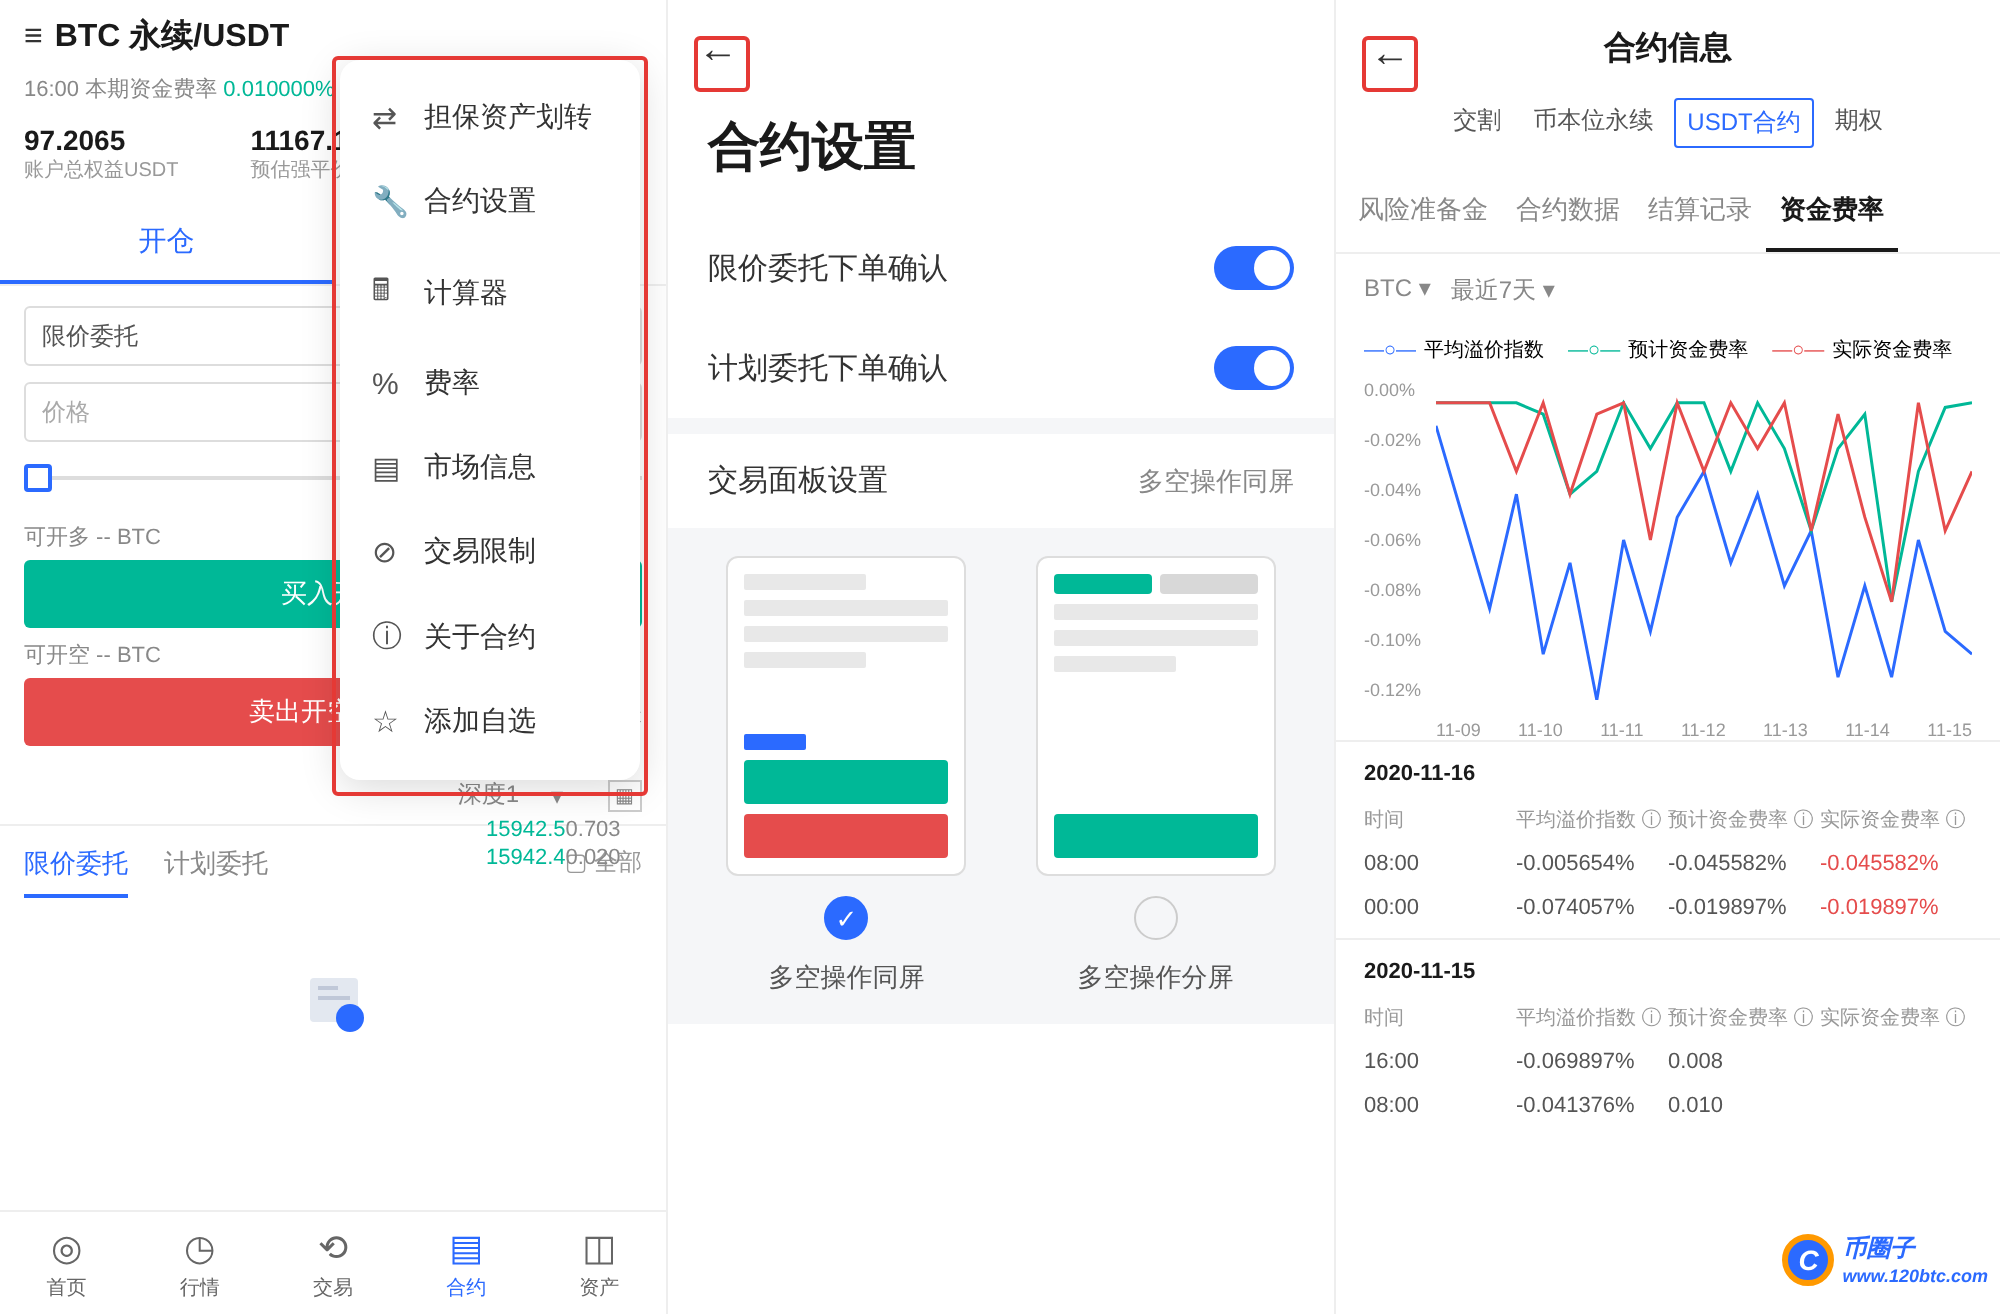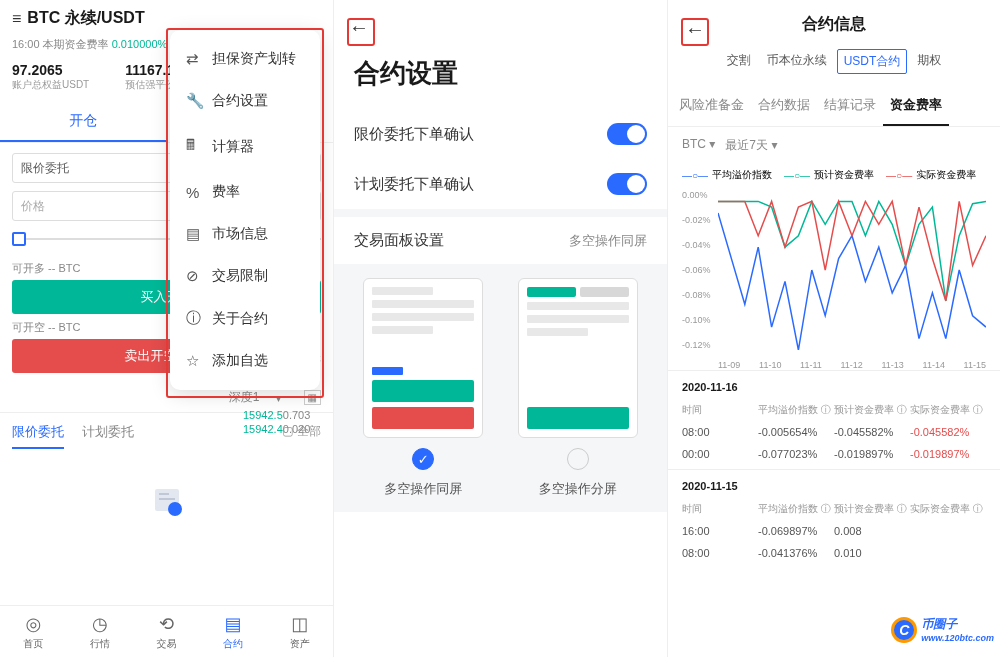--- a/index.html
+++ b/index.html
@@ -361,21 +361,21 @@
           <div>实际资金费率 ⓘ</div>
         </div>
         <div class="tbl-row">
           <div>08:00</div>
           <div>-0.005654%</div>
           <div>-0.045582%</div>
           <div class="neg">-0.045582%</div>
         </div>
         <div class="tbl-row">
           <div>00:00</div>
-          <div>-0.077023%</div>
+          <div>-0.074057%</div>
           <div>-0.019897%</div>
           <div class="neg">-0.019897%</div>
         </div>
       </div>
       <div class="date-section">
         <div class="date-hdr">2020-11-15</div>
         <div class="tbl-hdr">
           <div>时间</div>
           <div>平均溢价指数 ⓘ</div>
           <div>预计资金费率 ⓘ</div>

